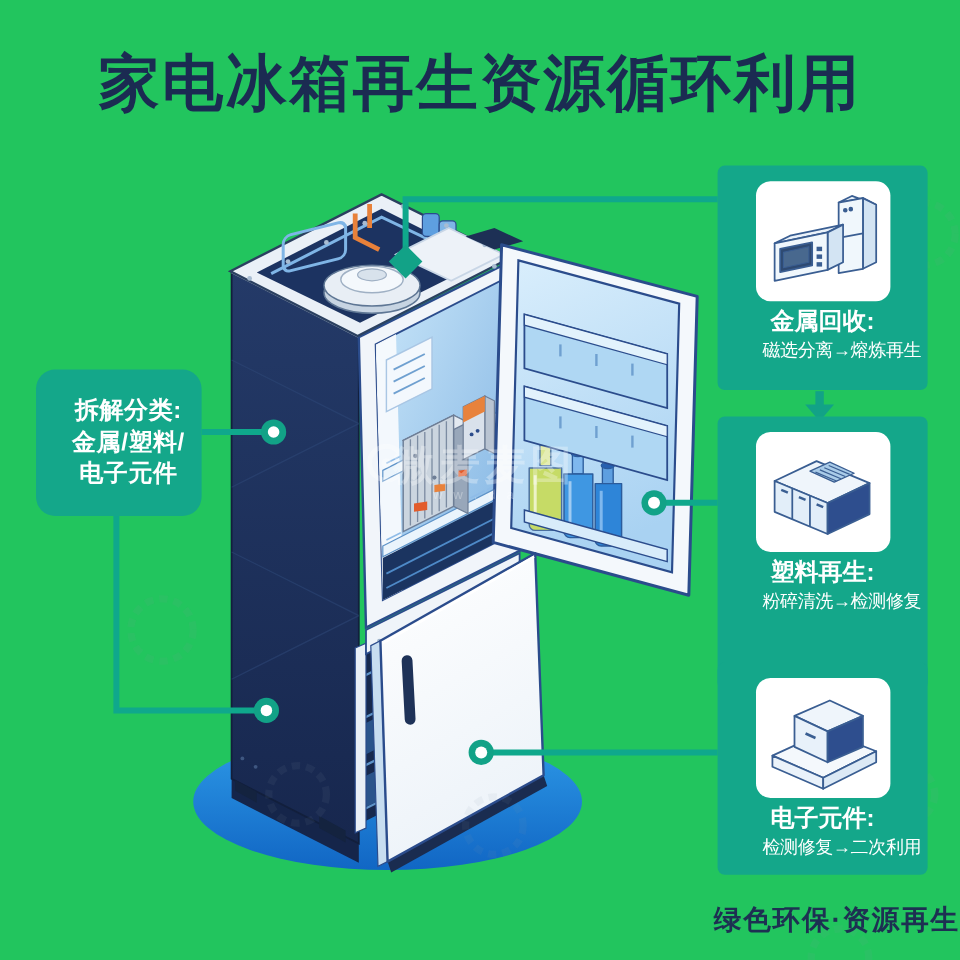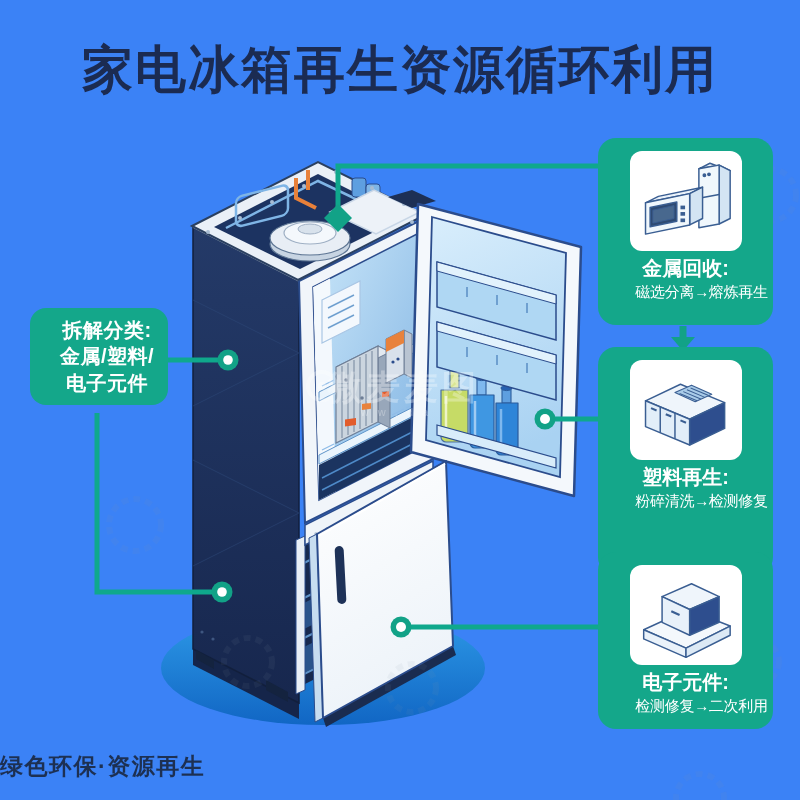--- a/index.html
+++ b/index.html
@@ -1,47 +1,47 @@
 <!DOCTYPE html>
 <html><head>
 <meta charset="utf-8">
 <style>
   html,body{margin:0;padding:0;}
   .stage{
     position:relative;width:800px;height:800px;overflow:hidden;
-    background:#3b82f6;
+    background:#22c55e;
     font-family:"Liberation Sans",sans-serif;
   }
   .title{
     position:absolute;top:36px;left:0;width:800px;
     text-align:center;font-size:51px;font-weight:900;
     color:#1B2B52;letter-spacing:2px;margin:0;
   }
   .art{position:absolute;left:0;top:0;pointer-events:none;}
   .green-box{
-    position:absolute;background:#14A78A;border-radius:18px;
+    position:absolute;background:#14A78A;border-radius:6px;
     color:#fff;text-align:center;box-sizing:border-box;
   }
   .left-label{
-    left:30px;top:308px;width:138px;height:97px;border-radius:16px;
+    left:30px;top:308px;width:138px;height:122px;border-radius:16px;
     display:flex;flex-direction:column;justify-content:center;
     font-size:20px;font-weight:800;line-height:1.32;letter-spacing:0.5px;padding-left:16px;
   }
   .step{left:598px;width:175px;}
   .step-1{top:138px;height:187px;}
   .step-2{top:347px;height:228px;}
   .step-3{top:552px;height:177px;}
   .card{
     width:112px;height:100px;background:#fff;border-radius:12px;
     margin:13px auto 6px auto;display:flex;align-items:center;justify-content:center;
   }
   .step-title{font-size:20px;font-weight:800;line-height:1.15;}
   .step-detail{font-size:15px;font-weight:500;margin-top:3px;letter-spacing:-0.3px;margin-left:32px;}
   .footer{
-    position:absolute;top:751px;left:0;width:800px;text-align:left;
+    position:absolute;top:751px;left:0;width:800px;text-align:right;
     font-size:23px;font-weight:600;color:#1D3052;letter-spacing:1.5px;
   }
 </style>
 </head>
 <body>
 
 <div class="stage">
 
   <h1 class="title">家电冰箱再生资源循环利用</h1>
 

